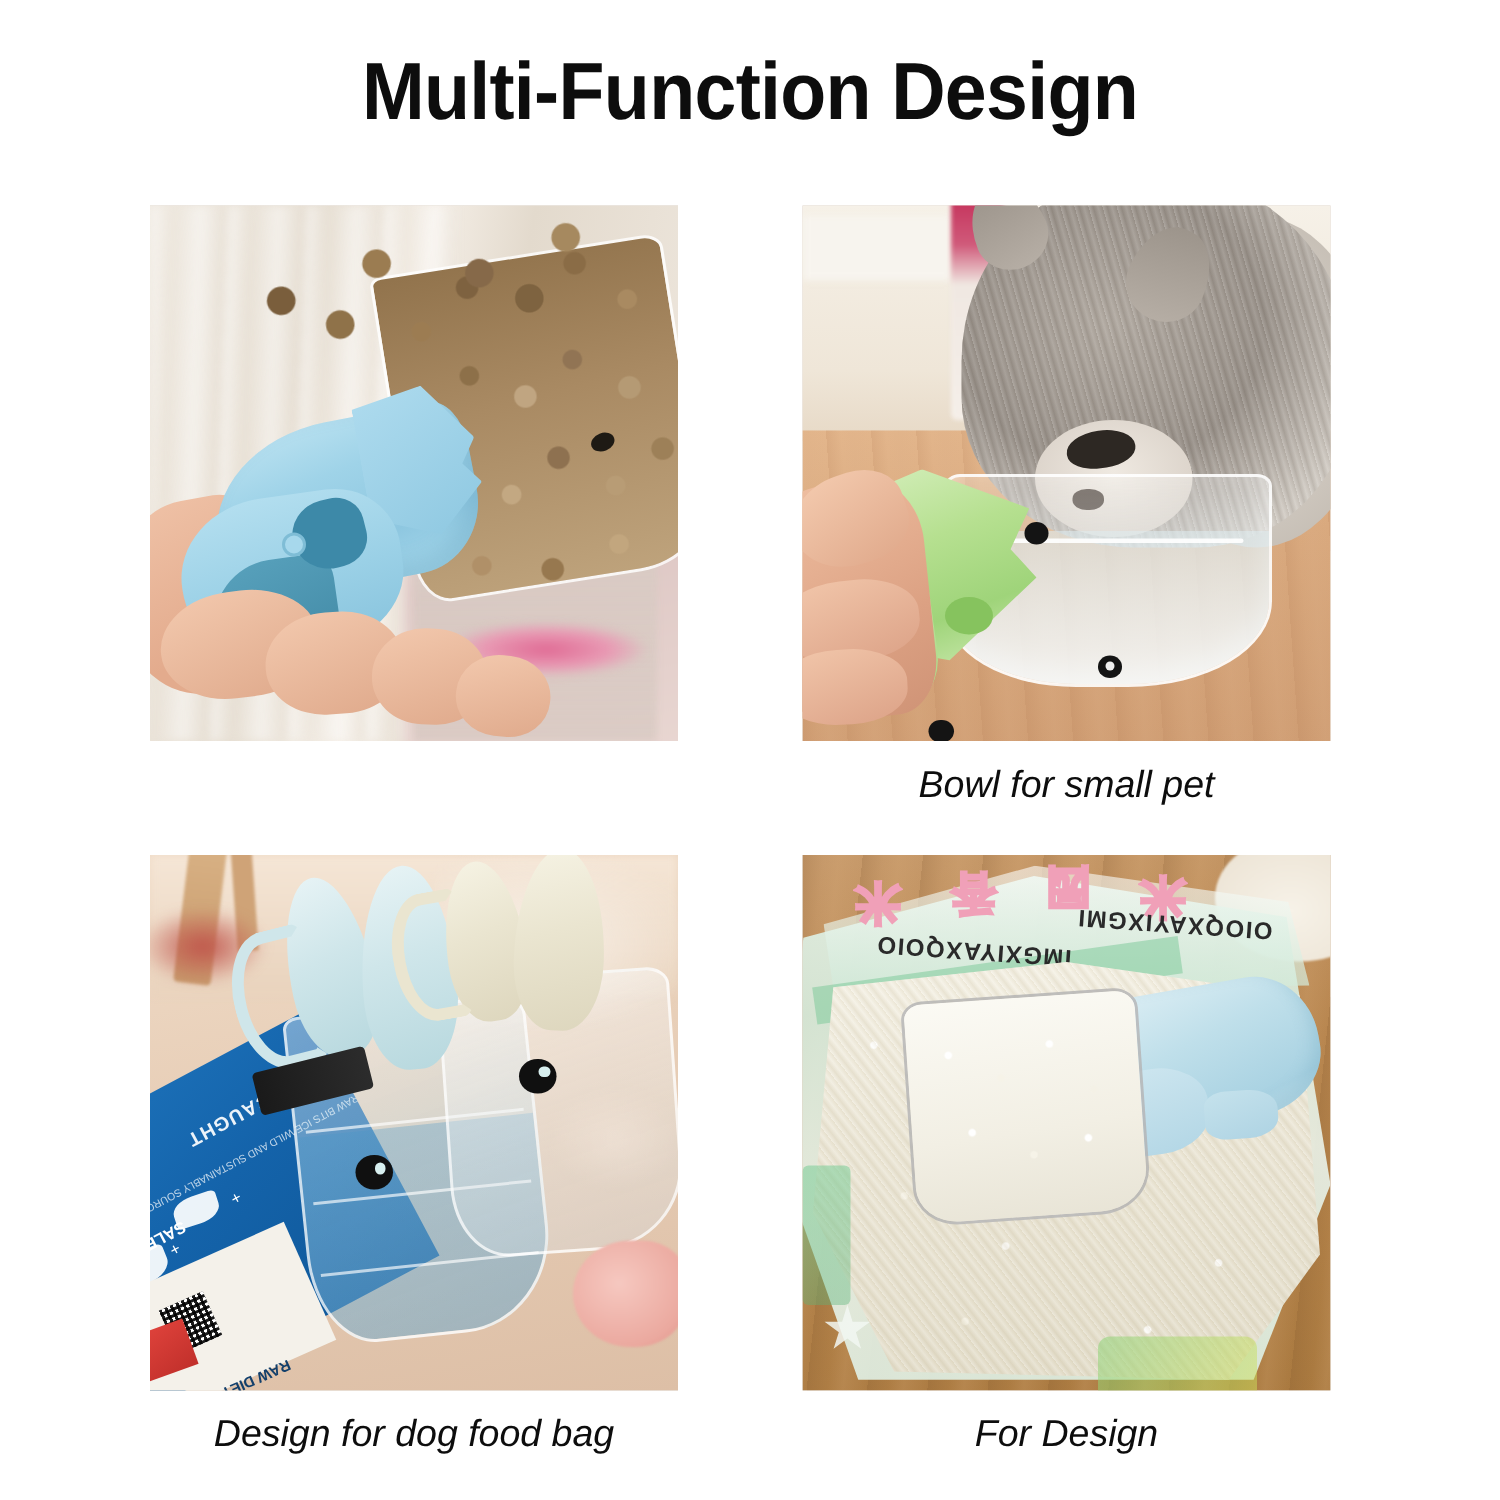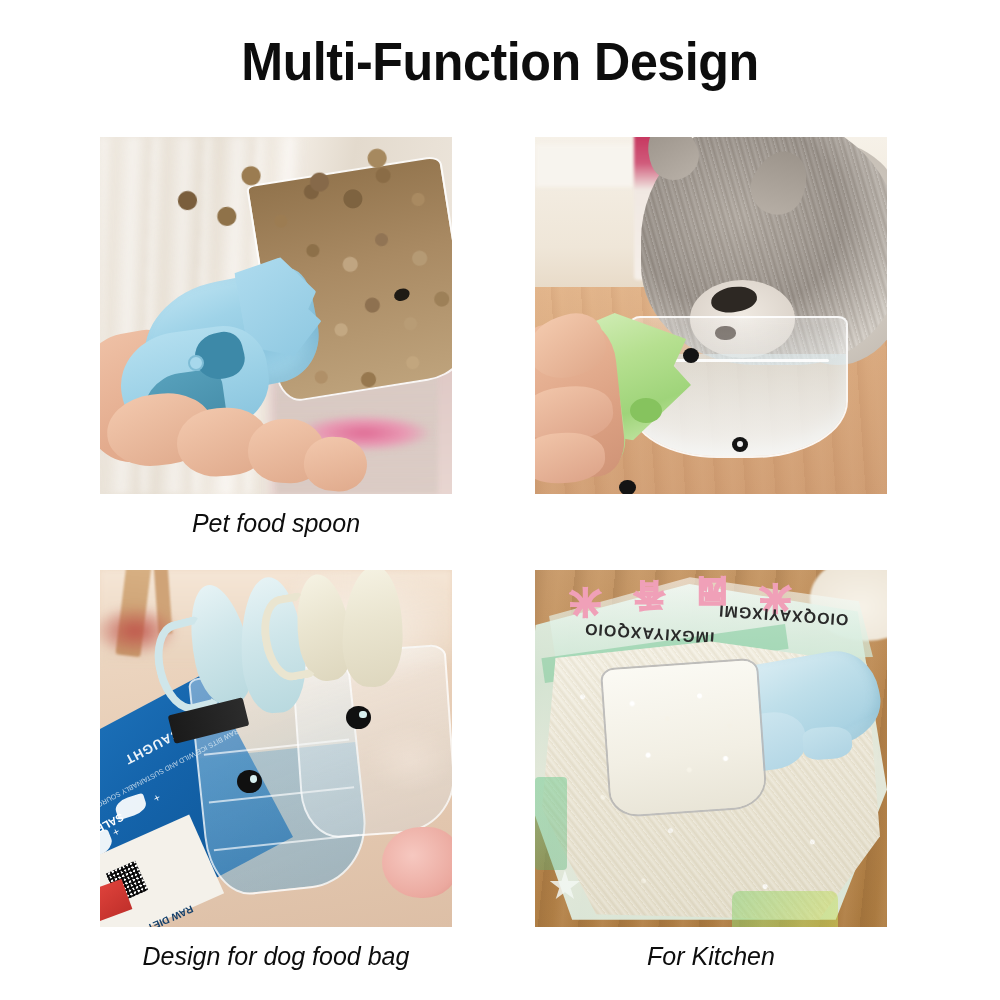--- a/index.html
+++ b/index.html
@@ -714,21 +714,20 @@
         <div class="p1-blade"></div>
         <div class="p1-handle2"></div>
         <div class="p1-teal"></div>
         <div class="p1-thumbhole"></div>
         <div class="p1-pivot"></div>
         <div class="p1-finger p1-f1"></div>
         <div class="p1-finger p1-f2"></div>
         <div class="p1-finger p1-f3"></div>
         <div class="p1-finger p1-f4"></div>
       </div>
-      <div class="caption">Pet food spoon</div>
     </div>
 
     <div class="cell c1">
       <div class="photo">
         <div class="p2-bg"></div>
         <div class="p2-wall"></div>
         <div class="p2-wallpanel"></div>
         <div class="p2-table"></div>
         <div class="p2-tablegrain"></div>
         <div class="p2-bottle"></div>
@@ -748,20 +747,21 @@
         <div class="p2-greenhandle2"></div>
         <div class="p2-greendot"></div>
         <div class="p2-blackdot p2-bd1"></div>
         <div class="p2-blackdot p2-bd2"></div>
         <div class="p2-blackdot p2-bd3"></div>
         <div class="p2-hand"></div>
         <div class="p2-thumb"></div>
         <div class="p2-fing p2-fg1"></div>
         <div class="p2-fing p2-fg2"></div>
       </div>
+      <div class="caption">Bowl for small pet</div>
     </div>
 
     <div class="cell c2">
       <div class="photo">
         <div class="p3-bg"></div>
         <div class="p3-blur1"></div>
         <div class="p3-chairleg"></div>
         <div class="p3-chairleg2"></div>
         <div class="p3-redblur"></div>
         <div class="p3-whiteblur"></div>
@@ -828,17 +828,17 @@
         <div class="p4-scoopneck"></div>
         <div class="p4-scoopnotch"></div>
         <div class="p4-scoopcup">
           <div class="p4-scooprice"></div>
         </div>
 
         <div class="p4-greenleft"></div>
         <div class="p4-greenbottom"></div>
         <div class="p4-bagstar"></div>
       </div>
-      <div class="caption">For Kitchen</div>
+      <div class="caption">For Design</div>
     </div>
 
   </div>
 </div>
 
 </body></html>

